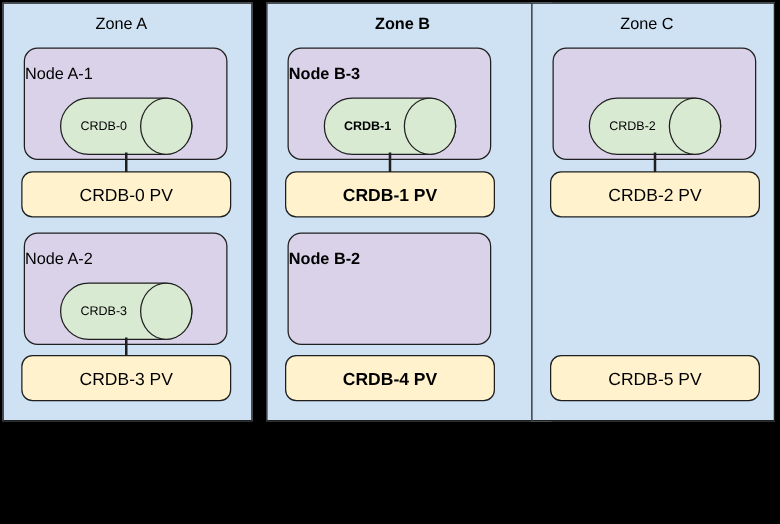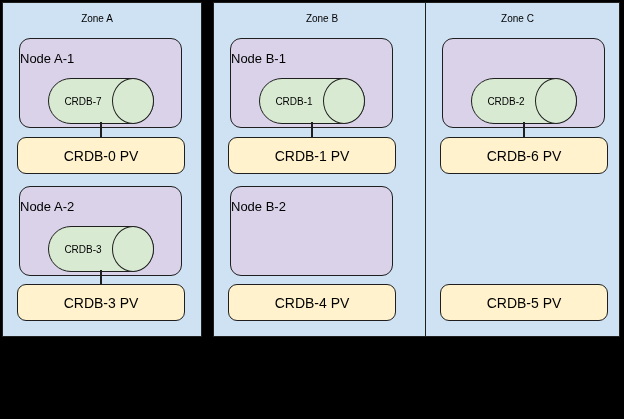--- a/index.html
+++ b/index.html
@@ -14,27 +14,27 @@
   }
   .zone {
     position: absolute;
     top: 2px;
     height: 335px;
     background: #cfe2f3;
     border: 1px solid #1f1f1f;
     box-sizing: border-box;
   }
   .zone-a { left: 2px;   width: 200px; }
-  .zone-b { left: 213px; width: 228px; }
+  .zone-b { left: 213px; width: 228px; font-weight: bold; }
   .zone-c { left: 425px; width: 195px; padding-left: 25px; }
   .zone-title {
     position: absolute;
     top: 8px; left: 0; right: 10px;
     text-align: center;
-    font-size: 10px;
+    font-size: 13px;
     line-height: 16px;
   }
   .node {
     position: absolute;
     left: 16px;
     width: 163px;
     height: 90px;
     background: #d9d2e9;
     border: 1px solid #1f1f1f;
     border-radius: 11px;
@@ -110,21 +110,21 @@
 
 <div class="canvas">
 
   <div class="zone zone-a">
     <div class="zone-title">Zone A</div>
 
     <div class="node node-1">
       <div class="node-title">Node A-1</div>
       <div class="cyl">
         <div class="cyl-face"></div>
-        <div class="cyl-label">CRDB-7</div>
+        <div class="cyl-label">CRDB-0</div>
       </div>
     </div>
     <div class="conn conn-1"></div>
     <div class="pv pv-1">
       <span>CRDB-0 PV</span>
     </div>
 
     <div class="node node-2">
       <div class="node-title">Node A-2</div>
       <div class="cyl">
@@ -135,21 +135,21 @@
     <div class="conn conn-2"></div>
     <div class="pv pv-2">
       <span>CRDB-3 PV</span>
     </div>
   </div>
 
   <div class="zone zone-b">
     <div class="zone-title">Zone B</div>
 
     <div class="node node-1">
-      <div class="node-title">Node B-1</div>
+      <div class="node-title">Node B-3</div>
       <div class="cyl">
         <div class="cyl-face"></div>
         <div class="cyl-label">CRDB-1</div>
       </div>
     </div>
     <div class="conn conn-1"></div>
     <div class="pv pv-1">
       <span>CRDB-1 PV</span>
     </div>
 
@@ -165,21 +165,21 @@
     <div class="zone-title">Zone C</div>
 
     <div class="node node-1">
       <div class="cyl">
         <div class="cyl-face"></div>
         <div class="cyl-label">CRDB-2</div>
       </div>
     </div>
     <div class="conn conn-1"></div>
     <div class="pv pv-1">
-      <span>CRDB-6 PV</span>
+      <span>CRDB-2 PV</span>
     </div>
 
     <div class="pv pv-2">
       <span>CRDB-5 PV</span>
     </div>
   </div>
 
 </div>
 
 </body></html>

